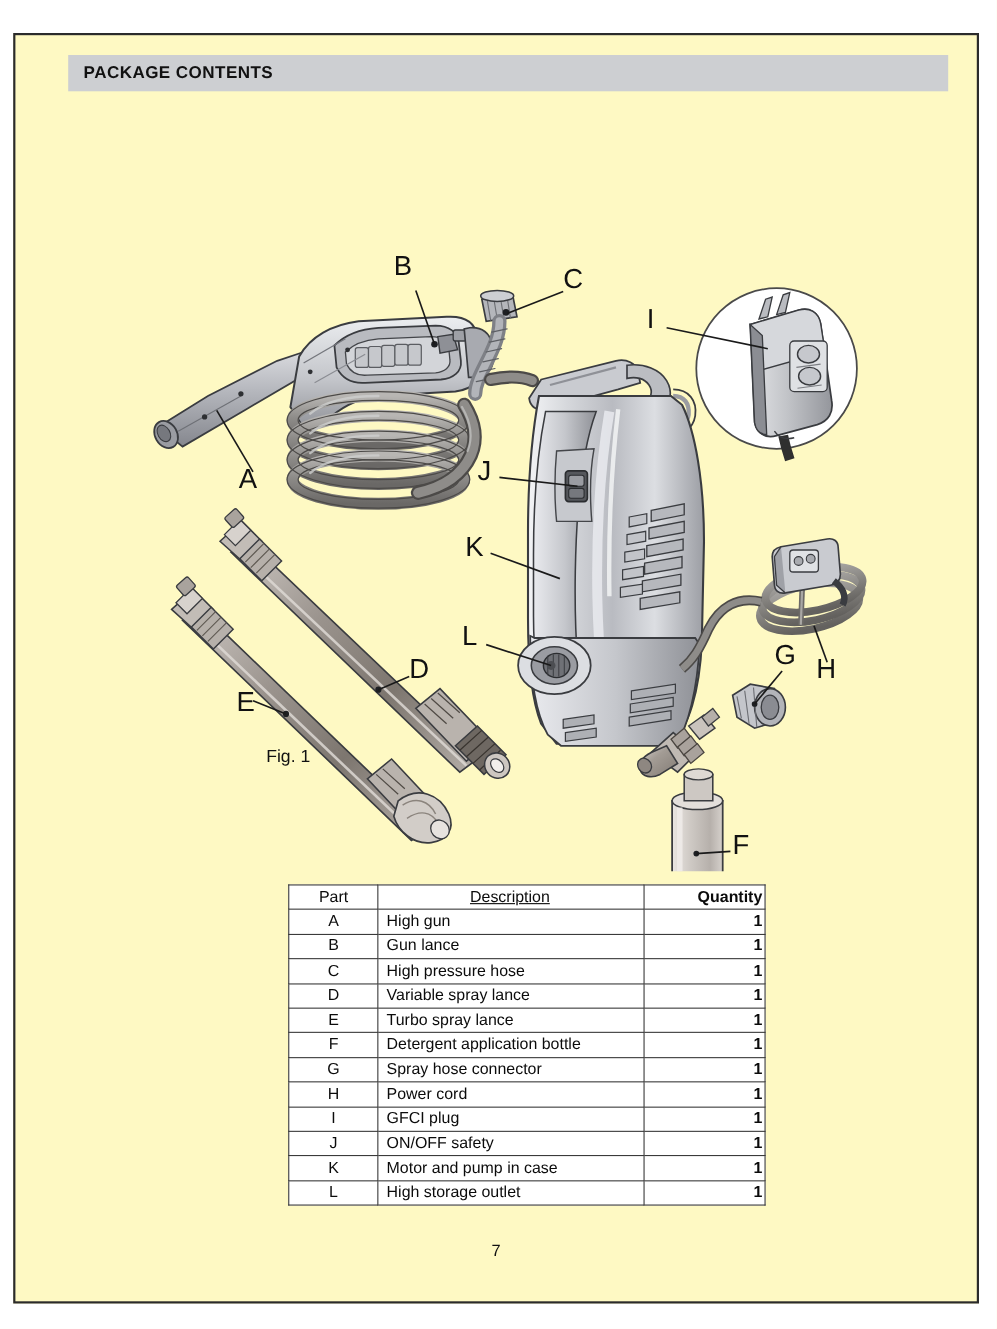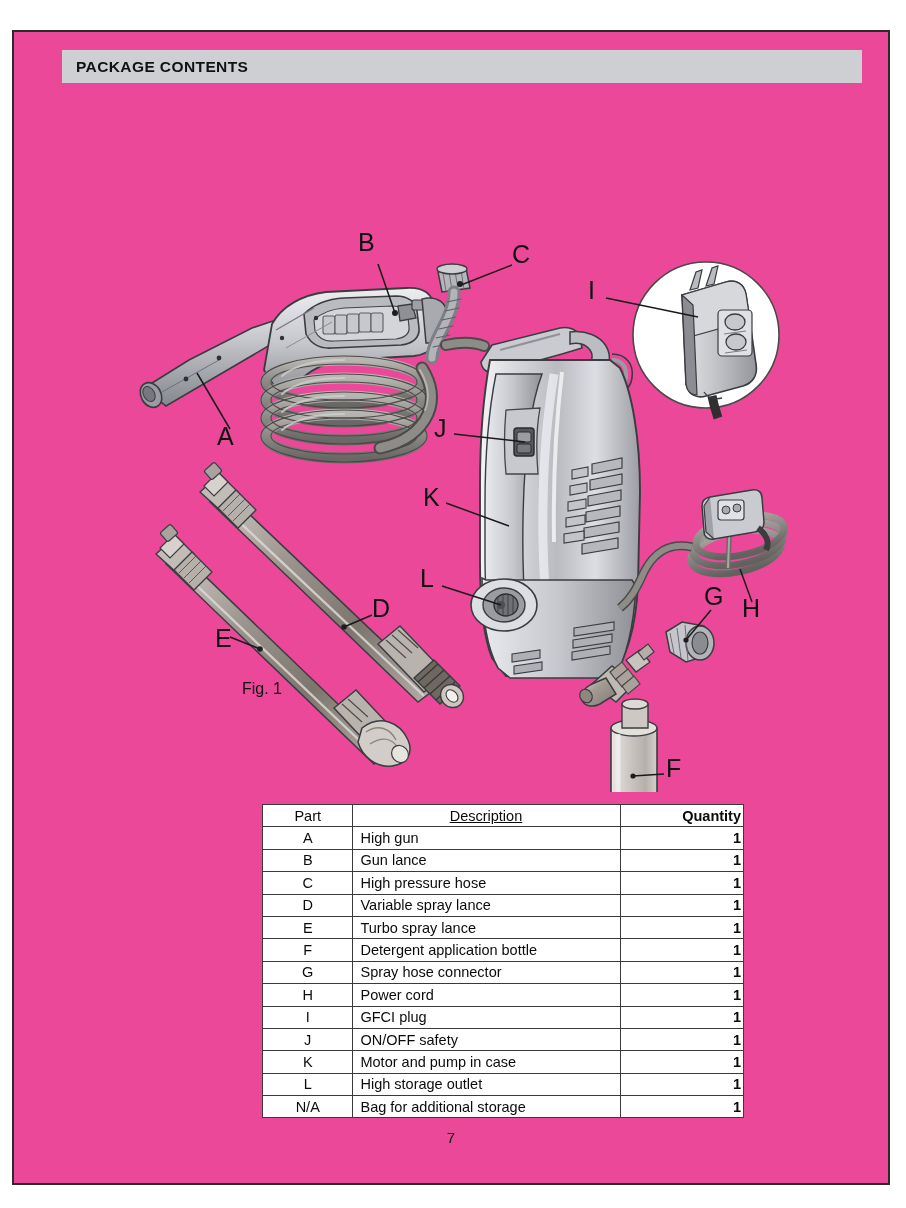--- a/index.html
+++ b/index.html
@@ -16,21 +16,21 @@
   }
 
   .page-frame {
     position: absolute;
     left: 12px;
     top: 30px;
     width: 878px;
     height: 1155px;
     border: 2px solid #2b2b2b;
     box-sizing: border-box;
-    background: #ec4899;
+    background: #fef9c3;
   }
 
   .section-header {
     position: absolute;
     left: 48px;
     top: 18px;
     width: 800px;
     height: 33px;
     background: #cdcfd2;
     display: flex;
@@ -65,21 +65,21 @@
 
   
   .parts-table-wrap {
     position: absolute;
     left: 248px;
     top: 772px;
     width: 402px;
   }
   table.parts {
     border-collapse: collapse;
-    width: 482px;
+    width: 434px;
     background: #fff;
   }
   table.parts td, table.parts th {
     border: 1px solid #3a3a3a;
     font-size: 14.5px;
     font-weight: normal;
     color: #0b0b0b;
     height: 21.4px;
     padding: 0 2px;
     line-height: 20px;
@@ -588,24 +588,19 @@
         <tr>
           <td class="c-part">K</td>
           <td class="c-desc">Motor and pump in case</td>
           <td class="c-qty">1</td>
         </tr>
         <tr>
           <td class="c-part">L</td>
           <td class="c-desc">High storage outlet</td>
           <td class="c-qty">1</td>
         </tr>
-        <tr>
-          <td class="c-part">N/A</td>
-          <td class="c-desc">Bag for additional storage</td>
-          <td class="c-qty">1</td>
-        </tr>
       </tbody>
     </table>
   </div>
 
   <div class="page-number">7</div>
 
 </div>
 
 </body></html>

